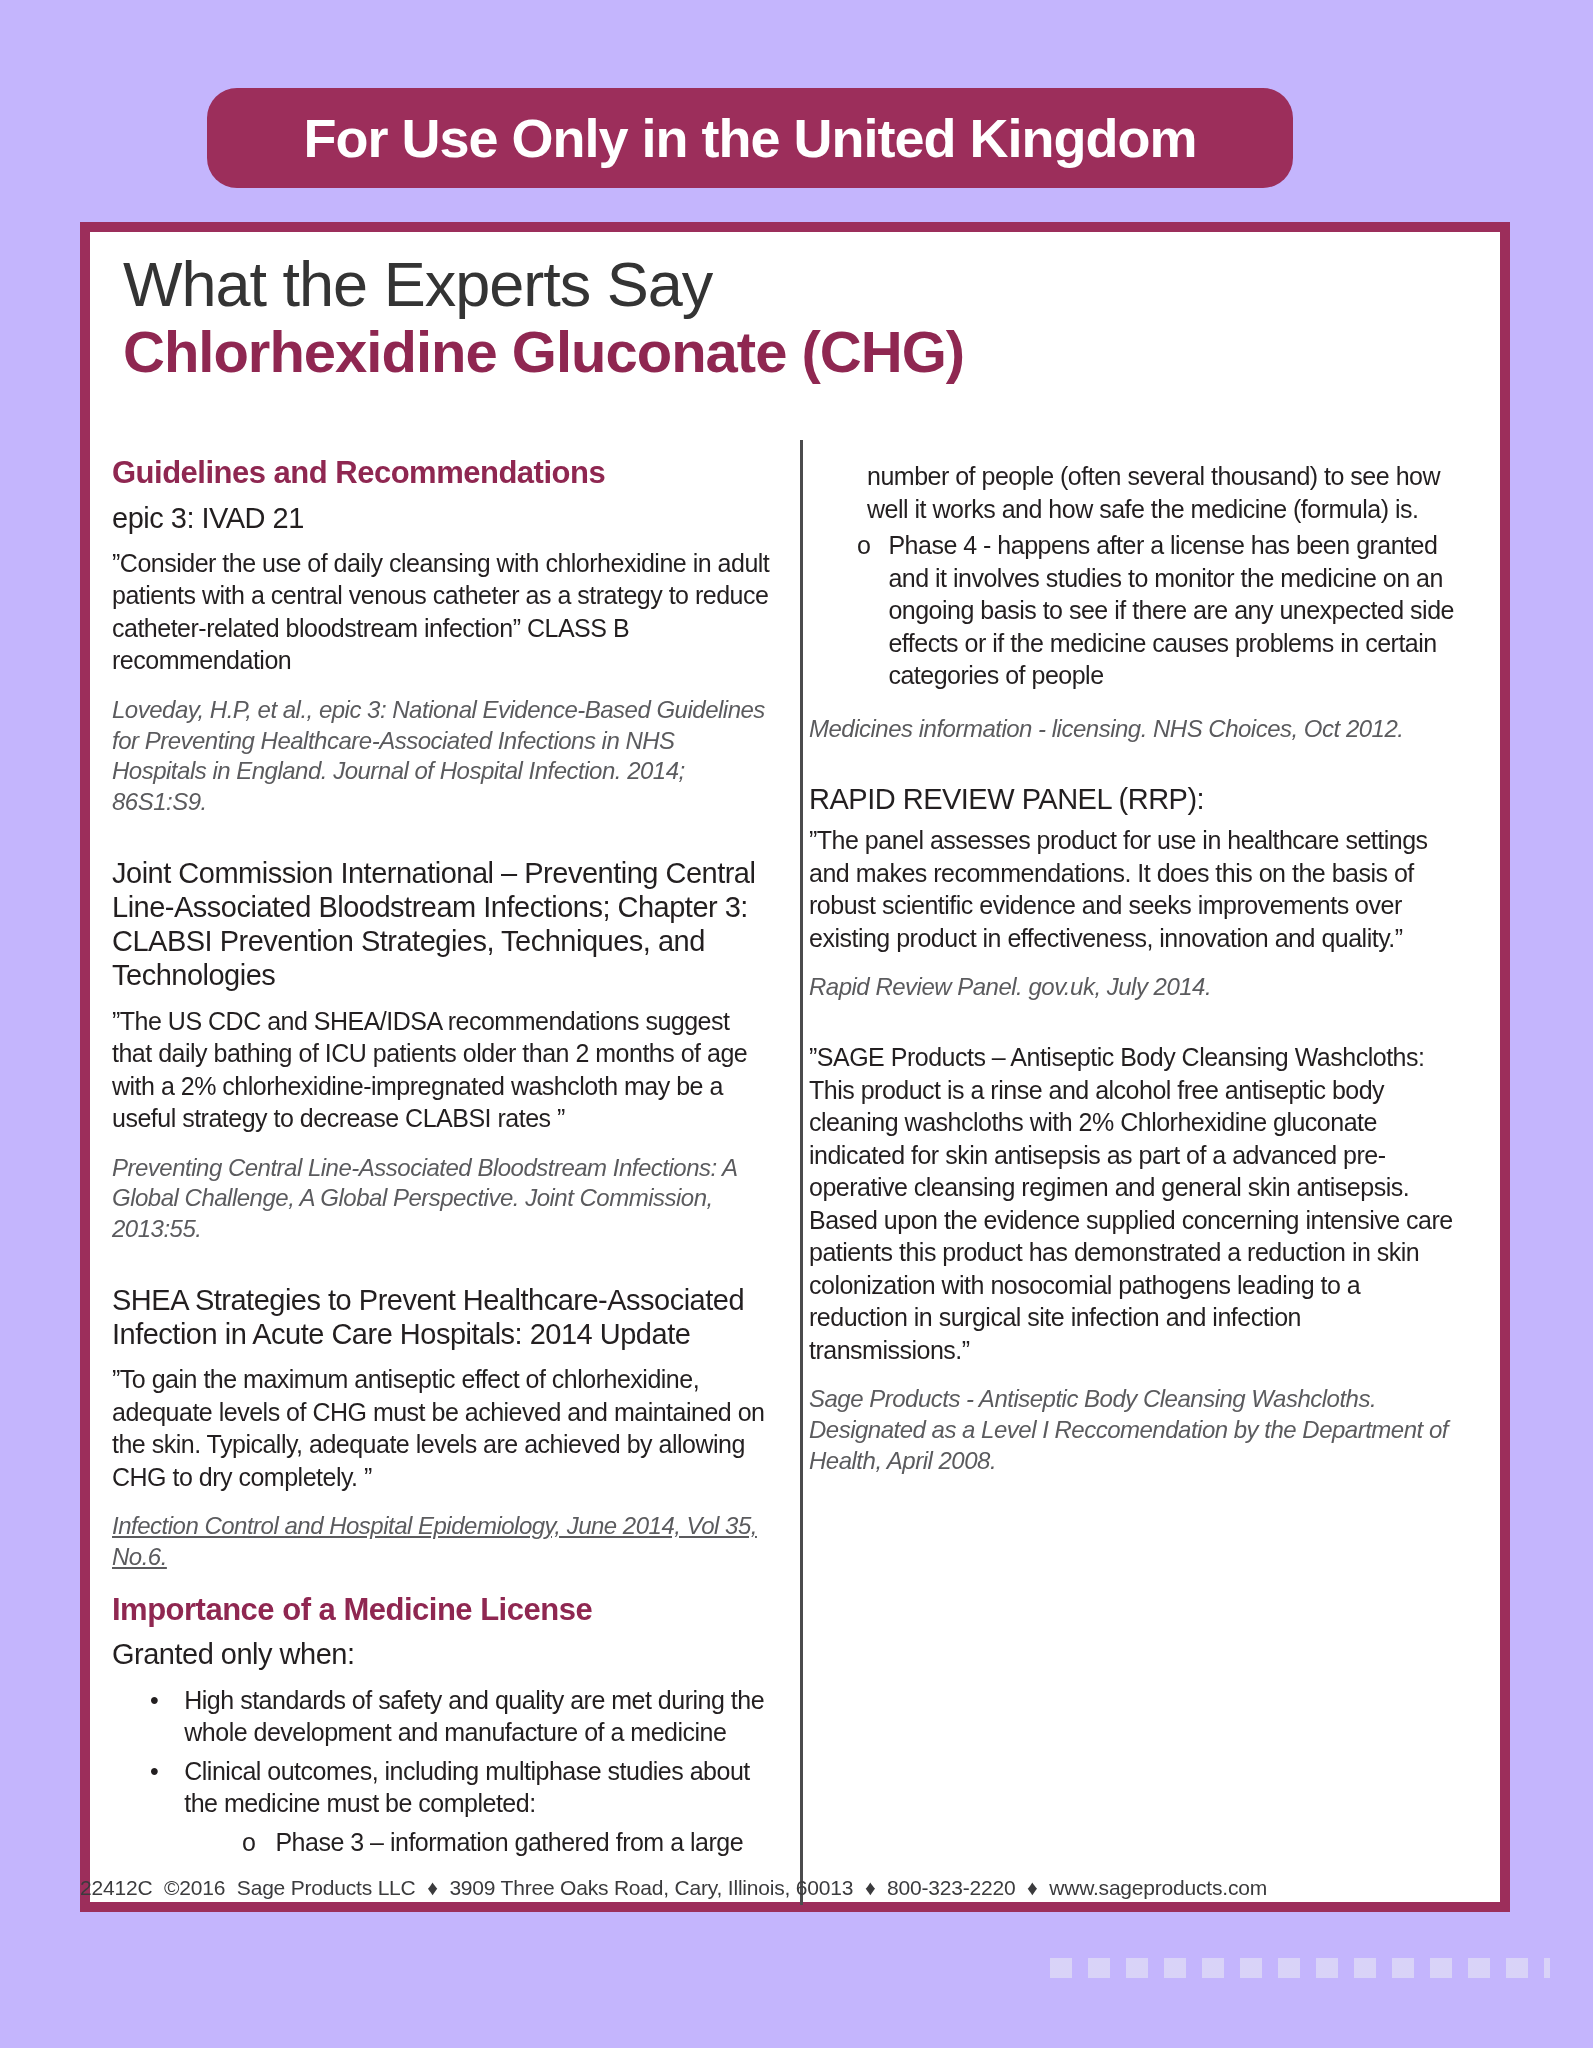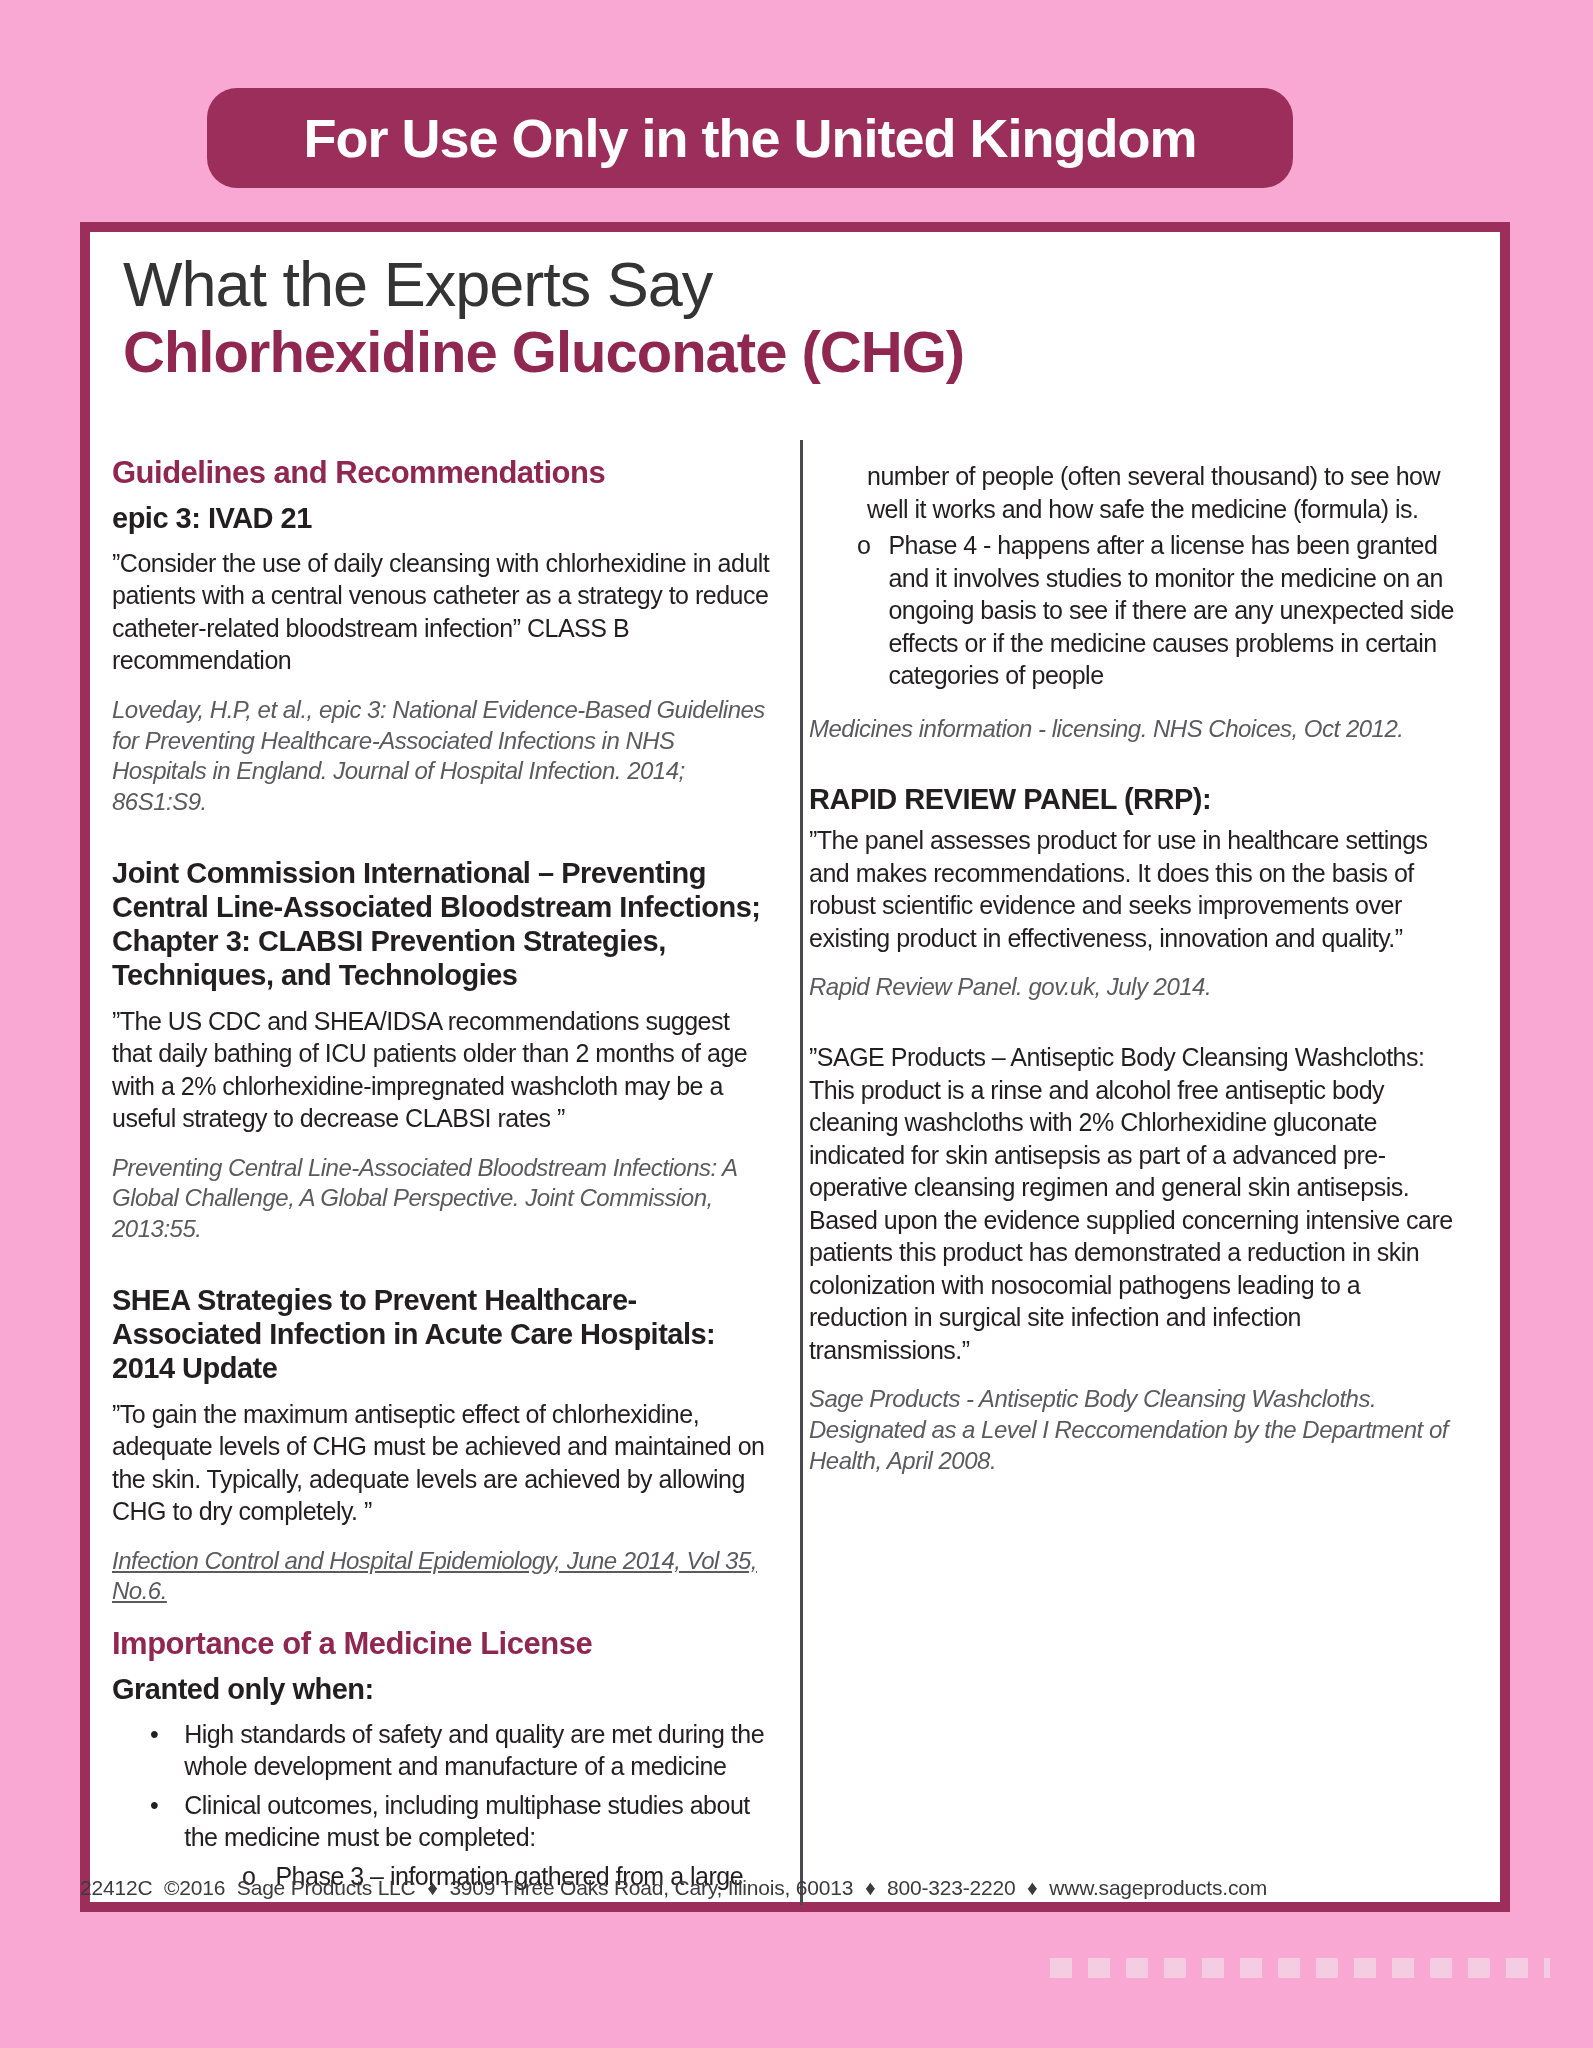--- a/index.html
+++ b/index.html
@@ -1,35 +1,35 @@
 <!DOCTYPE html>
 <html><head>
 <meta charset="utf-8">
 <style>
   html,body{margin:0;padding:0;background:#e8e8e8;}
-  .page{position:relative;width:1593px;height:2048px;background:#f9a8d4;overflow:hidden;
+  .page{position:relative;width:1593px;height:2048px;background:#c4b5fd;overflow:hidden;
         font-family:"Liberation Sans",sans-serif;color:#231f20;}
   
   .banner{position:absolute;left:207px;top:88px;width:1086px;height:100px;
           background:#9c2e5b;border-radius:30px;display:flex;align-items:center;justify-content:center;}
   .banner span{color:#ffffff;font-size:54px;font-weight:bold;letter-spacing:-1px;}
   
   .doc-box{position:absolute;left:80px;top:222px;width:1430px;height:1690px;
            border:10px solid #9c2e5b;background:#ffffff;box-sizing:border-box;}
   .title1{position:absolute;left:123px;top:248px;font-size:63px;font-weight:normal;
           color:#343434;letter-spacing:-1px;}
   .title2{position:absolute;left:123px;top:318px;font-size:58px;font-weight:bold;
           color:#8f2751;letter-spacing:-1px;}
   
   .col{position:absolute;font-size:25px;line-height:1.3;letter-spacing:-0.5px;}
   .col.left{left:112px;top:452px;width:660px;}
   .col.right{left:809px;top:460px;width:655px;}
   .divider{position:absolute;left:800px;top:440px;width:3px;height:1465px;background:#4b4b4d;}
   h2{font-size:31px;font-weight:bold;color:#8f2751;margin:4px 0 10px 0;line-height:1.12;letter-spacing:-0.5px;}
-  h3{font-size:29px;font-weight:bold;color:#231f20;margin:0 0 12px 0;line-height:1.18;letter-spacing:-0.5px;}
+  h3{font-size:29px;font-weight:normal;color:#231f20;margin:0 0 12px 0;line-height:1.18;letter-spacing:-0.5px;}
   p.body{margin:0 0 18px 0;}
   p.cite{margin:0 0 38px 0;font-style:italic;color:#5b5b5e;font-size:24px;line-height:1.28;}
   p.cite.tightend{margin-bottom:20px;text-decoration:underline;}
   .bullet{display:flex;gap:26px;padding-left:38px;margin:0 0 6px 0;}
   .bullet .marker{flex:none;}
   .subbullet{display:flex;gap:20px;padding-left:130px;margin:0 0 4px 0;}
   .col.right .cont{padding-left:58px;margin-bottom:4px;}
   .subbullet2{display:flex;gap:18px;padding-left:48px;margin:0 0 22px 0;}
   .col.right h3{margin-top:6px;margin-bottom:8px;}
   .gaptop{margin-top:40px;}

